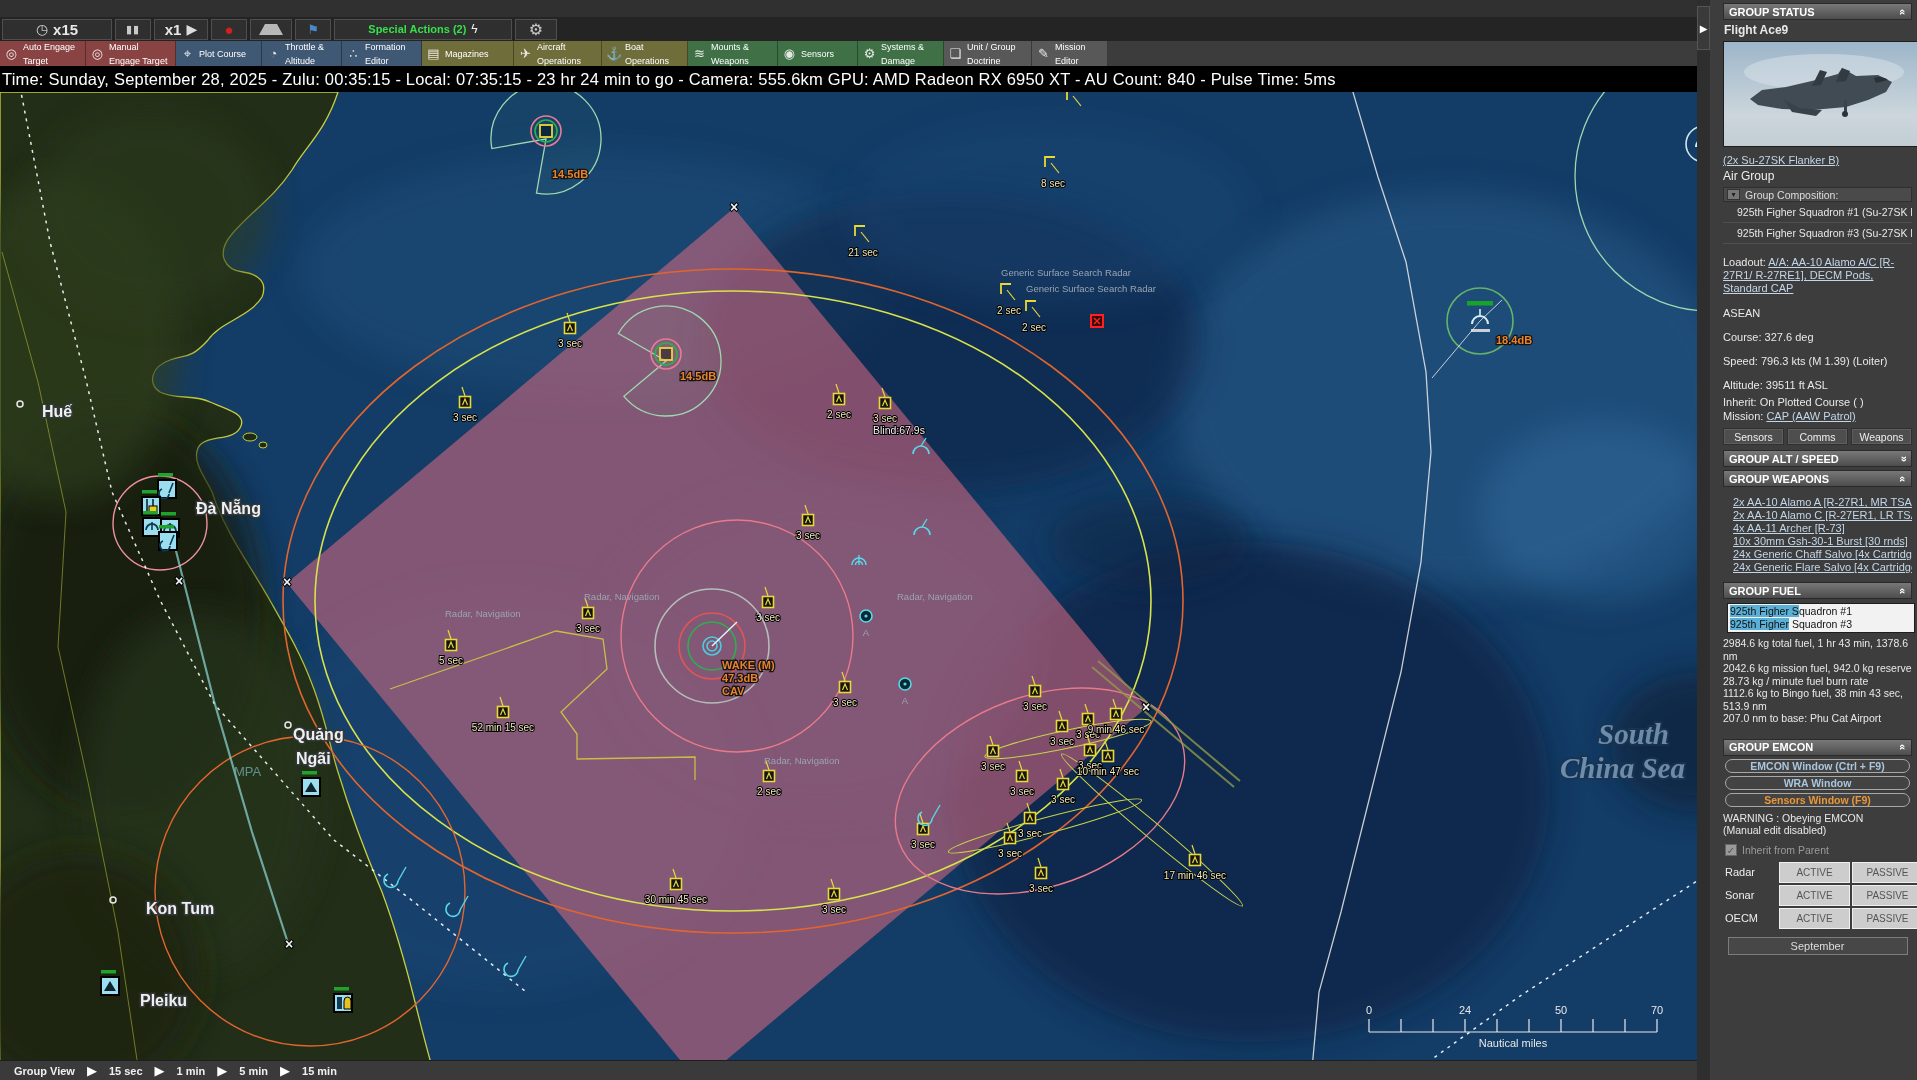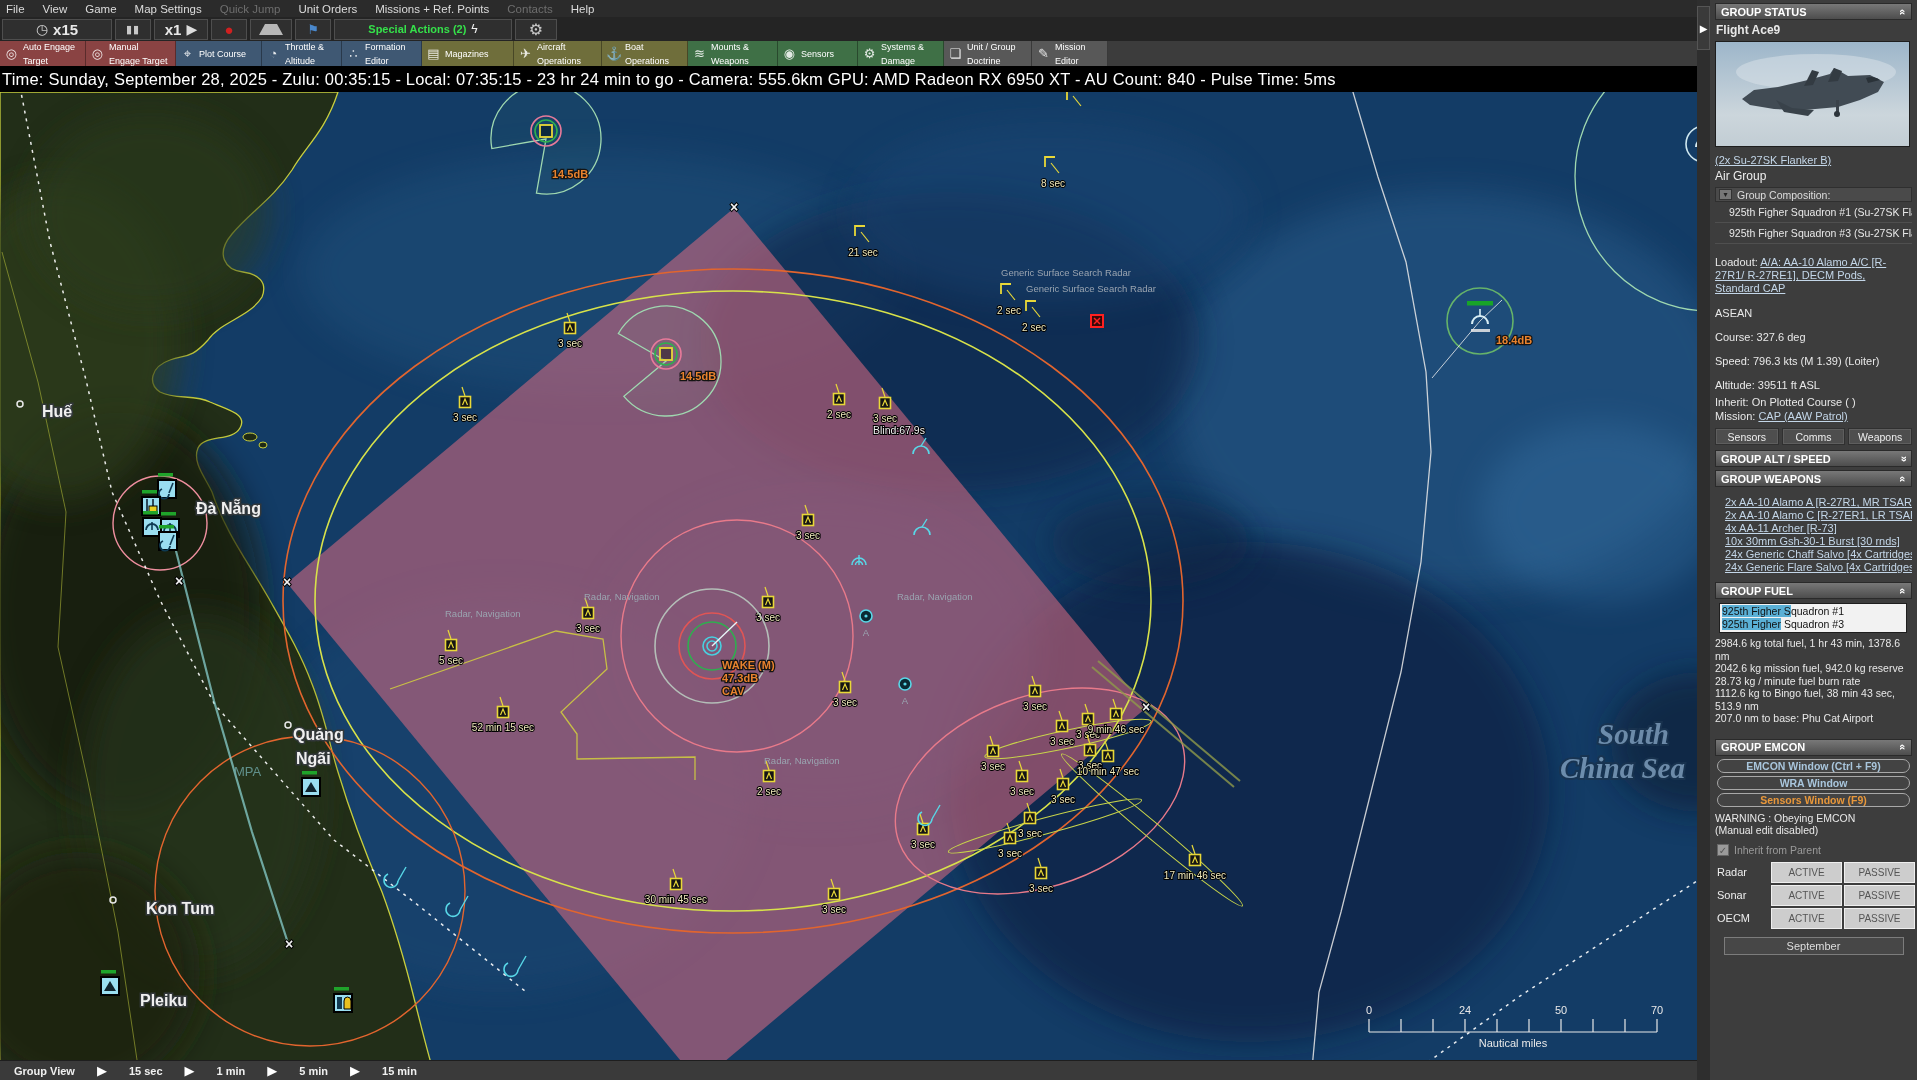--- a/index.html
+++ b/index.html
@@ -32,27 +32,27 @@
   .map svg{position:absolute;left:0;top:0;}
   
   .lblsec{fill:#efe8bc;font-size:10px;paint-order:stroke;stroke:#000;stroke-width:2px;font-family:"Liberation Sans",sans-serif;}
   .lblgry{fill:#9aa4b0;font-size:9.5px;font-family:"Liberation Sans",sans-serif;}
   .lblorg{fill:#e8822e;font-size:11px;paint-order:stroke;stroke:#141414;stroke-width:2.5px;font-weight:bold;font-family:"Liberation Sans",sans-serif;}
   .lblwht{fill:#f2f2f2;font-size:10.5px;paint-order:stroke;stroke:#000;stroke-width:2px;font-family:"Liberation Sans",sans-serif;}
   .lblcity{fill:#f0f0f0;font-size:16px;font-weight:bold;paint-order:stroke;stroke:#33383b;stroke-width:3px;font-family:"Liberation Sans",sans-serif;}
   .lblmpa{fill:#6fa8a8;font-size:13px;opacity:.8;font-family:"Liberation Sans",sans-serif;}
   .lblsea{fill:#7d9cba;font-size:29px;font-style:italic;font-weight:bold;opacity:.85;paint-order:stroke;stroke:#1a3450;stroke-width:4px;font-family:"Liberation Serif",serif;}
   .scaletxt{fill:#e8e8e8;font-size:11px;font-family:"Liberation Sans",sans-serif;}
-  .bottombar{position:absolute;left:0;top:1060px;width:1697px;height:20px;background:#3a3a3a;border-top:1px solid #1e1e1e;display:flex;align-items:center;gap:16px;padding:0 8px;z-index:40;}
+  .bottombar{position:absolute;left:0;top:1060px;width:1697px;height:20px;background:#3a3a3a;border-top:1px solid #1e1e1e;display:flex;align-items:center;gap:6px;padding:0 8px;z-index:40;}
   .bottombar .bb{color:#f0f0f0;font-size:11px;font-weight:bold;padding:0 6px;}
   .bottombar .tri{color:#fff;font-size:13px;}
   
   .expstrip{position:absolute;left:1697px;top:0;width:13px;height:1080px;background:#2e2e2e;z-index:20;}
   .expbtn{width:13px;height:44px;margin-top:6px;background:#3a3a3a;border:1px solid #555;color:#fff;font-size:10px;display:flex;align-items:center;justify-content:center;}
-  .sidebar{position:absolute;left:1710px;top:0;width:207px;height:1080px;background:#3d3d3d;z-index:20;padding:3px 5px 0 5px;color:#e8e8e8;}
+  .sidebar{position:absolute;left:1710px;top:0;width:207px;height:1080px;background:#3d3d3d;z-index:20;padding:3px 5px 0 13px;color:#e8e8e8;}
   .shead{height:17px;background:linear-gradient(#787878,#4d4d4d);border:1px solid #2a2a2a;display:flex;align-items:center;padding:0 5px;font-size:11px;font-weight:bold;color:#fff;margin-bottom:3px;}
   .shead .chev{margin-left:auto;font-size:11px;display:inline-block;}
   .chevup{transform:rotate(90deg);}
   .chevdn{transform:rotate(-90deg);}
   .unitname{font-size:12px;font-weight:bold;margin:3px 0 4px 1px;}
   .photo{width:195px;height:106px;border:1px solid #1e1e1e;position:relative;overflow:hidden;background:linear-gradient(#9db6ca,#ccd6dc 70%,#c2cdd4);}
   .slink{color:#c3d6e8;text-decoration:underline;font-size:11px;cursor:pointer;}
   .stext{font-size:11px;color:#eee;}
   .compbar{background:#4a4a4a;border:1px solid #2f2f2f;height:15px;display:flex;align-items:center;gap:5px;font-size:10.5px;color:#ddd;padding:0 3px;margin:4px 0 0 0;}
   .compbar .cbx{width:13px;height:11px;background:#777;border:1px solid #333;font-size:8px;line-height:9px;text-align:center;color:#222;}
@@ -77,31 +77,20 @@
   .emtable{display:grid;grid-template-columns:52px 71px 71px;grid-auto-rows:21px;gap:2px;margin-left:2px;}
   .emtable .rowlbl{color:#eee;font-size:11px;display:flex;align-items:center;}
   .emtable .cell{background:#cdcdcd;border:1px solid #efefef;color:#555;font-size:10px;display:flex;align-items:center;justify-content:center;}
   .docbtn{width:180px;height:18px;margin:8px auto 0 auto;background:#474747;border:1px solid #7c7c7c;color:#ddd;font-size:11px;display:flex;align-items:center;justify-content:center;}
 </style>
 </head>
 <body>
 
 <div class="app">
   <div class="leftcol">
-    <div class="menubar" id="menubar">
-        <span>File</span>
-        <span>View</span>
-        <span>Game</span>
-        <span>Map Settings</span>
-        <span class="dis">Quick Jump</span>
-        <span>Unit Orders</span>
-        <span>Missions + Ref. Points</span>
-        <span class="dis">Contacts</span>
-        <span>Help</span>
-      </div>
     <div class="controlbar" id="controlbar">
       <div class="cbtn" style="width:110px">
         <span class="icon">◷</span>
         <span class="big">x15</span>
       </div>
       <div class="cbtn" style="width:36px">
         <span class="icon" style="letter-spacing:1px;font-size:11px">▮▮</span>
       </div>
       <div class="cbtn" style="width:54px">
         <span class="big">x1</span>

